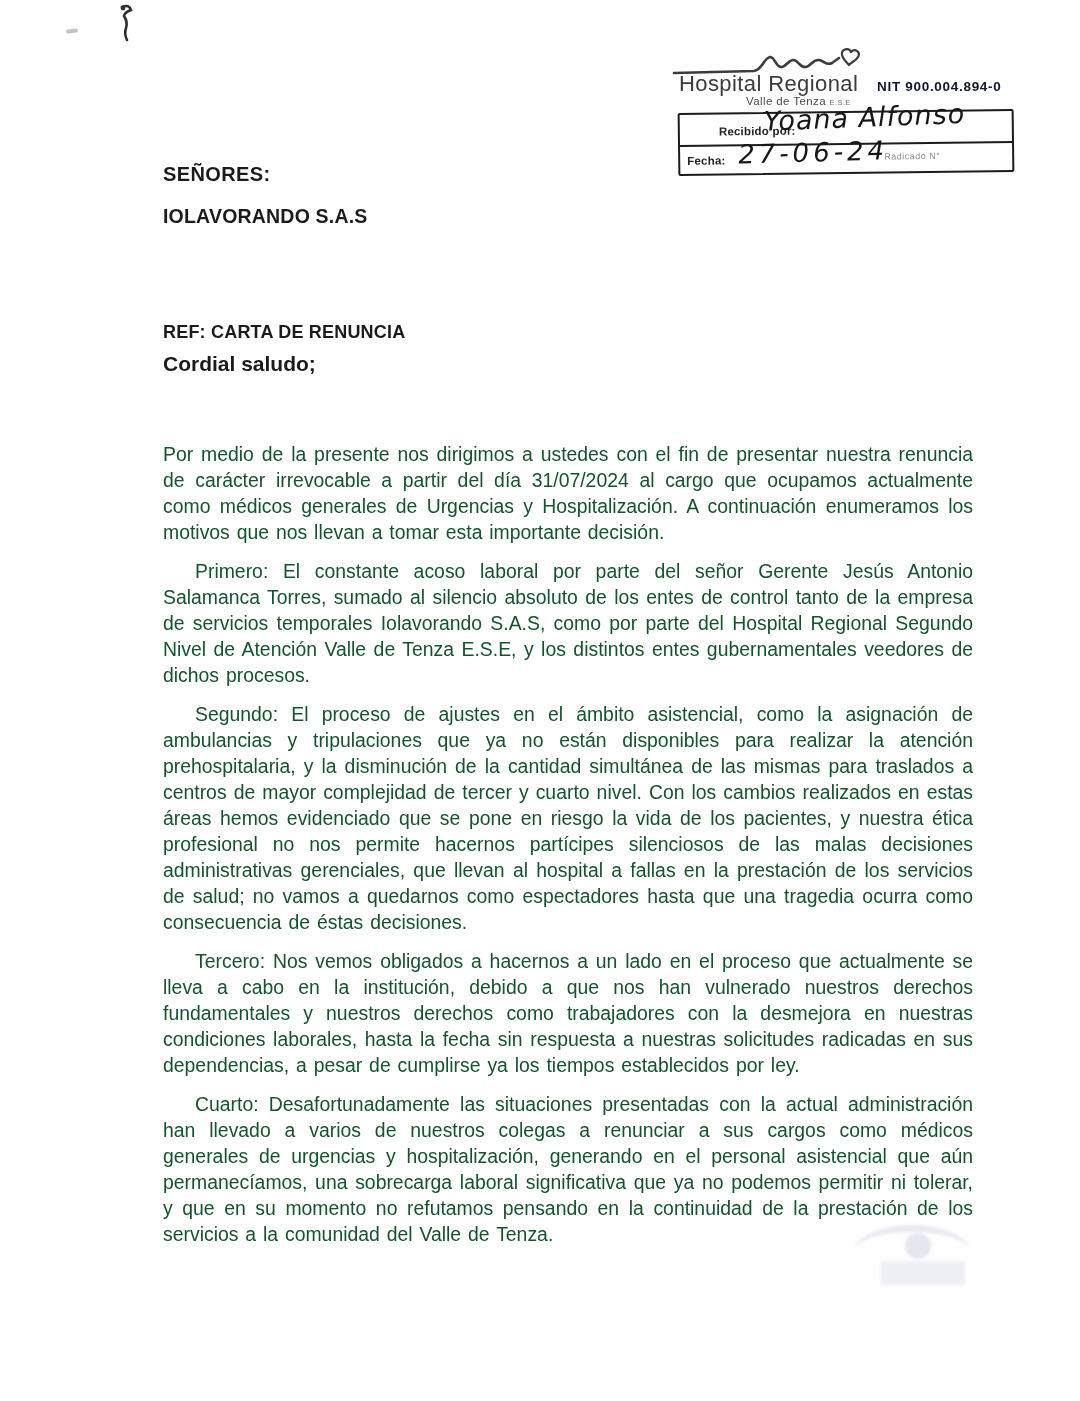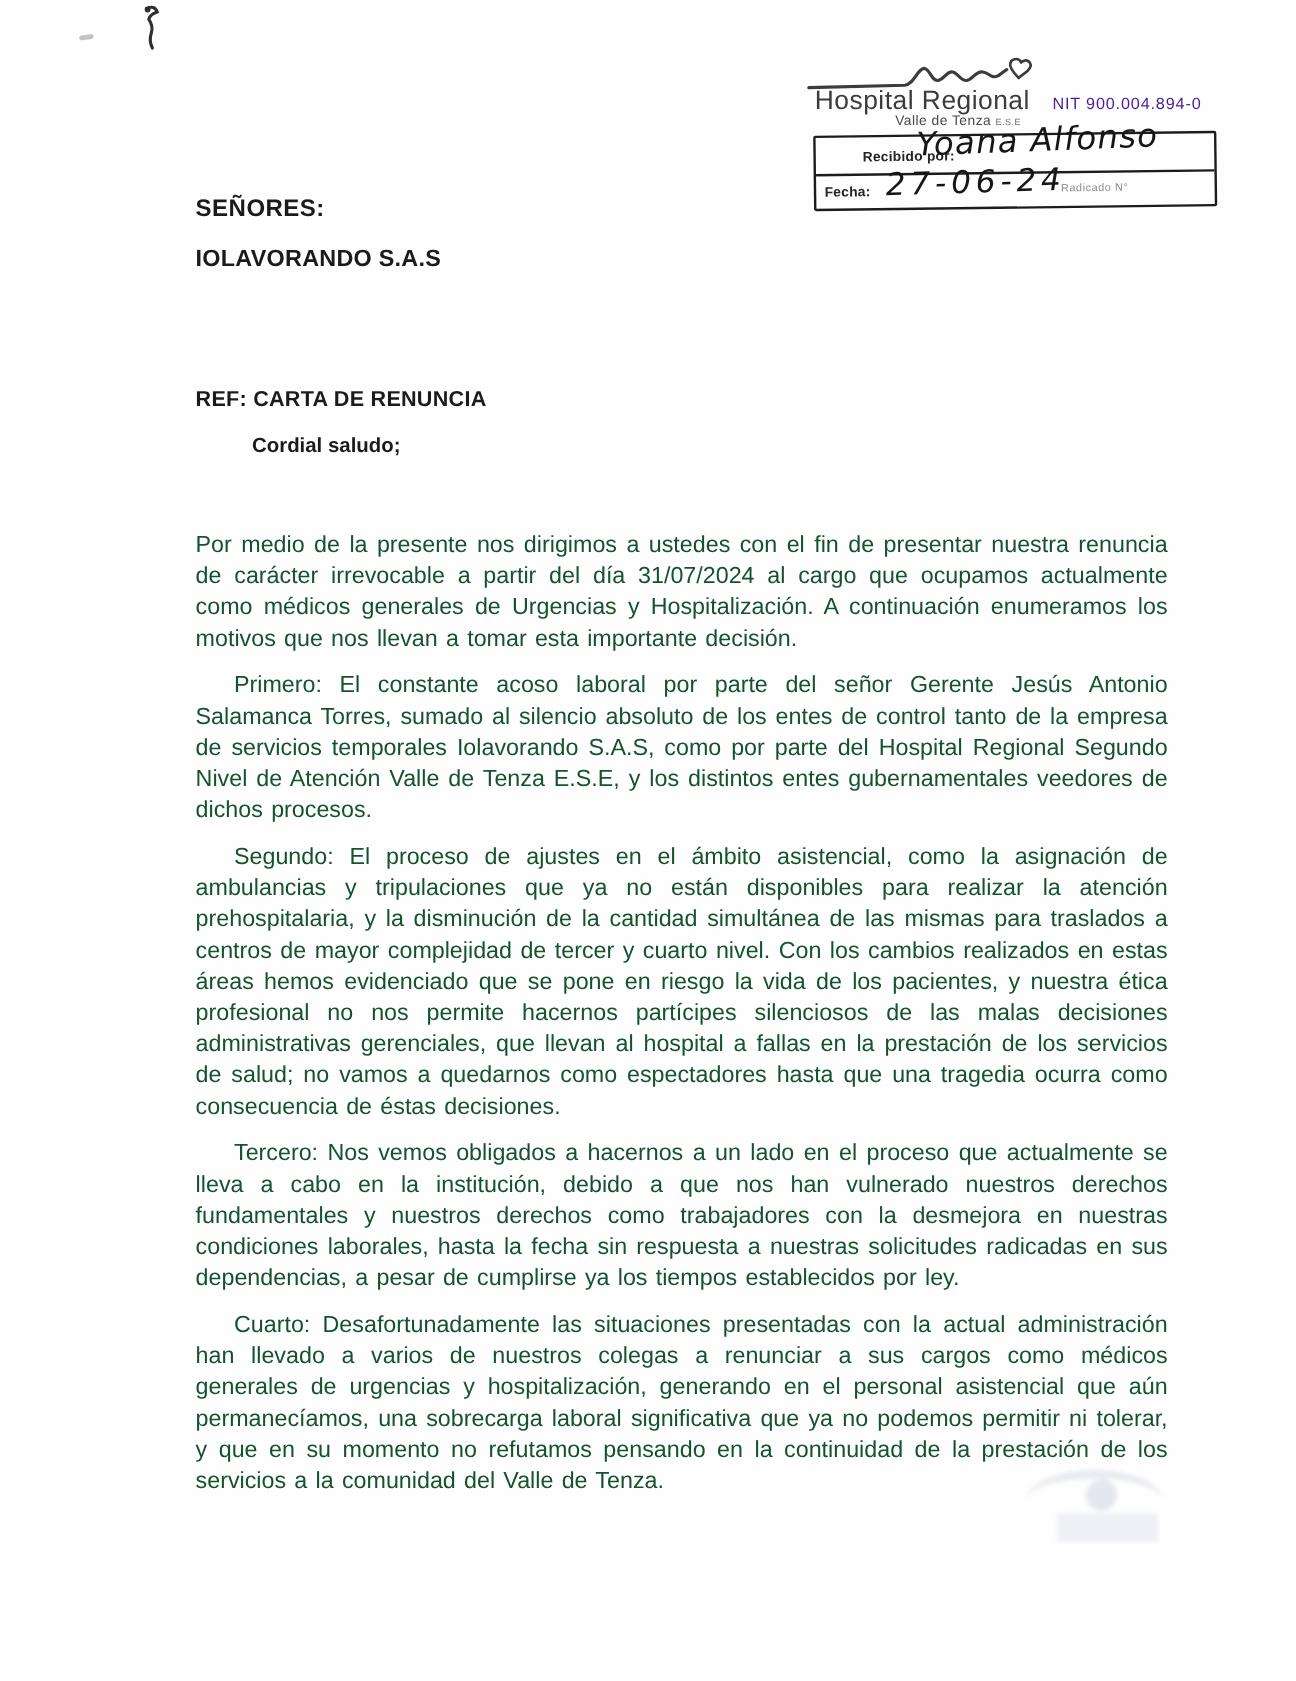--- a/index.html
+++ b/index.html
@@ -14,41 +14,41 @@
     margin:0 auto;
   }
 
   
   .hline { position:absolute; left:163px; font-weight:bold; color:#1b1b1b; white-space:nowrap; }
   .date-line       { top:89px;  font-size:20px; letter-spacing:.2px; }
   .senores         { top:163px; font-size:20px; letter-spacing:.4px; }
   .recipient-co    { top:205px; font-size:19.5px; letter-spacing:.2px; }
   .recipient-hosp  { top:241px; font-size:19.5px; letter-spacing:.1px; }
   .ref-line        { top:322px; font-size:18px; letter-spacing:.2px; }
-  .salutation      { top:362px; font-size:17px;margin-left:47px; }
+  .salutation      { top:352px; font-size:21px; }
 
   
   .body-text { position:absolute; left:163px; top:441px; width:810px; }
   .body-text p {
     margin:0 0 13px 0;
     font-size:19.4px;
     line-height:26px;
     text-align:justify;
     color:#14532d;
     word-spacing:1.5px;
   }
   .body-text p.indent { text-indent:32px; }
 
   
   .stamp { position:absolute; left:658px; top:44px; width:422px; height:142px; }
   .logo-svg  { position:absolute; left:14px; top:2px; }
   .hosp-name { position:absolute; left:21px; top:27px; font-size:22px; color:#3b3b3b; letter-spacing:.4px; }
   .hosp-sub  { position:absolute; left:88px; top:51px; font-size:11.5px; color:#4a4a4a; letter-spacing:.4px; }
   .hosp-sub .suffix { font-size:7.5px; color:#6b6b6b; }
-  .nit { position:absolute; left:219px; top:35px; font-size:13.5px; font-weight:normal; color:#4c1d95; letter-spacing:.7px; }
+  .nit { position:absolute; left:219px; top:35px; font-size:13.5px; font-weight:bold; color:#0f172a; letter-spacing:.7px; }
 
   .stamp-box {
     position:absolute; left:20px; top:67px; width:336px; height:63px;
     border:2.5px solid #1c1c1c; border-radius:2px;
     transform:rotate(-0.7deg);
   }
   .stamp-row1 { position:relative; height:32px; border-bottom:2.2px solid #1c1c1c; }
   .stamp-row2 { position:relative; height:28px; }
   .stamp-label { position:absolute; font-size:11.5px; font-weight:bold; color:#252525; letter-spacing:.2px; }
   .received-label { left:7px; top:11px;padding-left:32px; }

